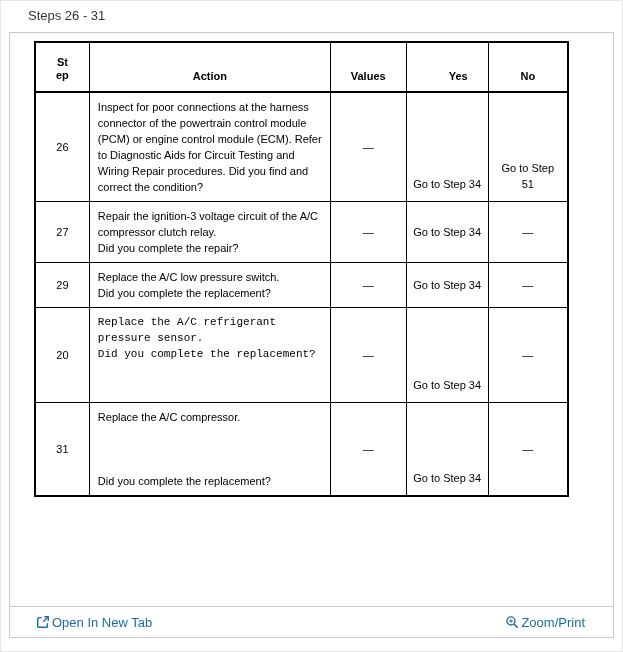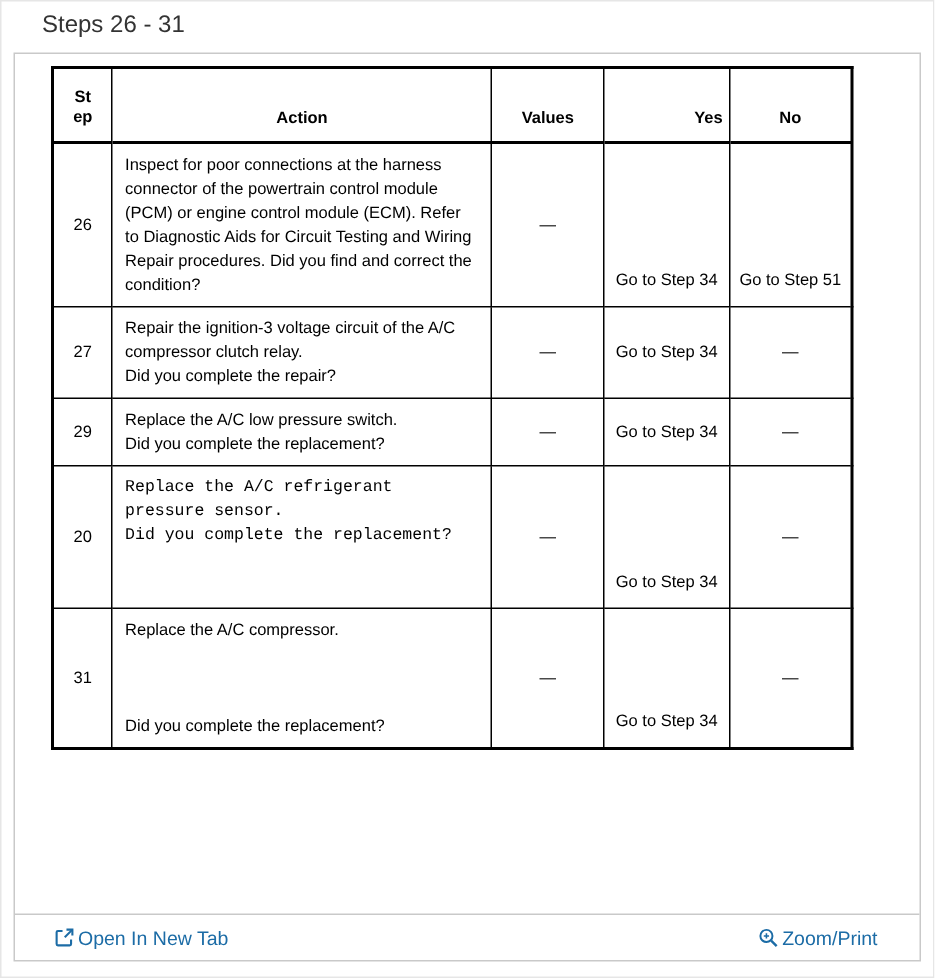--- a/index.html
+++ b/index.html
@@ -10,21 +10,21 @@
     font-family: "Liberation Sans", sans-serif;
     color: #000;
   }
   .page {
     width: 623px; height: 652px;
     border: 1px solid #e6e6e6;
     background: #fff;
   }
   .page-title {
     padding: 7px 16px 5px 27px;
-    font-size: 16px;
+    font-size: 13px;
     color: var(--title-text, #333333);
   }
   .panel {
     margin: 4px 8px 0 8px;
     border: 1px solid var(--panel-border, #c9c9c9);
     height: 606px;
     display: flex; flex-direction: column;
     background: #fff;
   }
   .table-wrap { flex: 1; padding: 8px 0 0 24px; }
@@ -32,21 +32,21 @@
     border-collapse: collapse;
     width: 535px;
     font-size: 11px;
     color: #000;
   }
   table.steps, table.steps th, table.steps td { border: 1px solid var(--table-border, #000000); }
   table.steps { border-width: 2px; }
   table.steps thead th { border-bottom-width: 2px; }
   th {
     font-weight: bold; text-align: center; vertical-align: bottom;
-    padding: 6px 4px 9px;
+    padding: 6px 20px 9px;
     height: 50px;
   }
   th.col-step   { width: 40px;  white-space: pre-line; line-height: 13px; }
   th.col-action { width: 254px; }
   th.col-values { width: 75px; }
   th.col-yes    { width: 84px; text-align: right; }
   th.col-no     { width: 82px; }
   td { vertical-align: middle; padding: 5px 6px; line-height: 16px; }
   td.cell-step   { text-align: center; }
   td.cell-action { padding: 6px 8px; }

